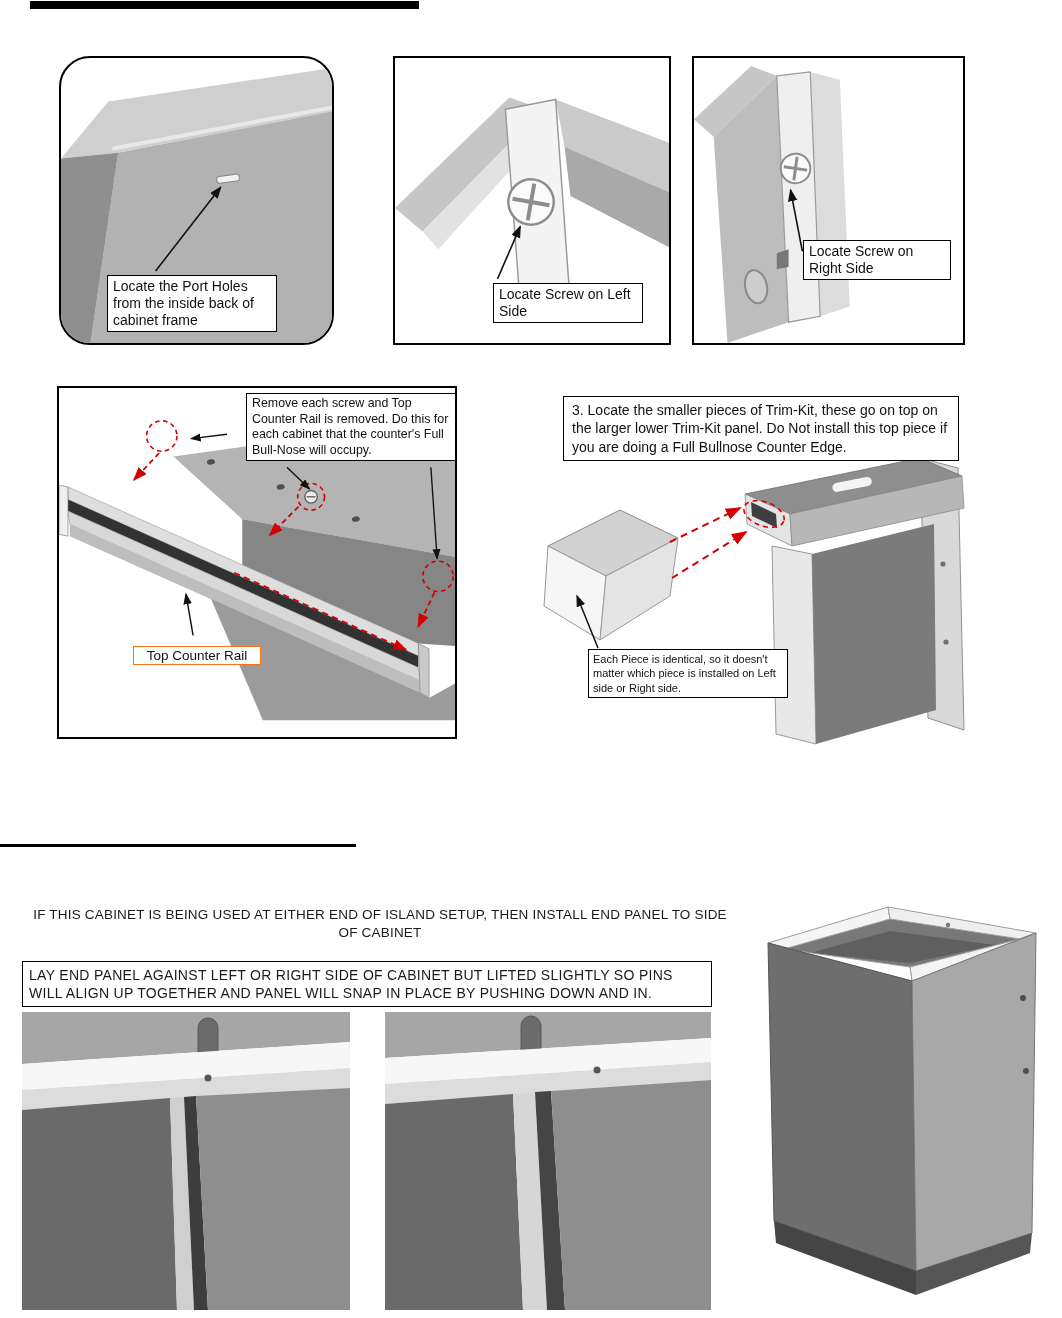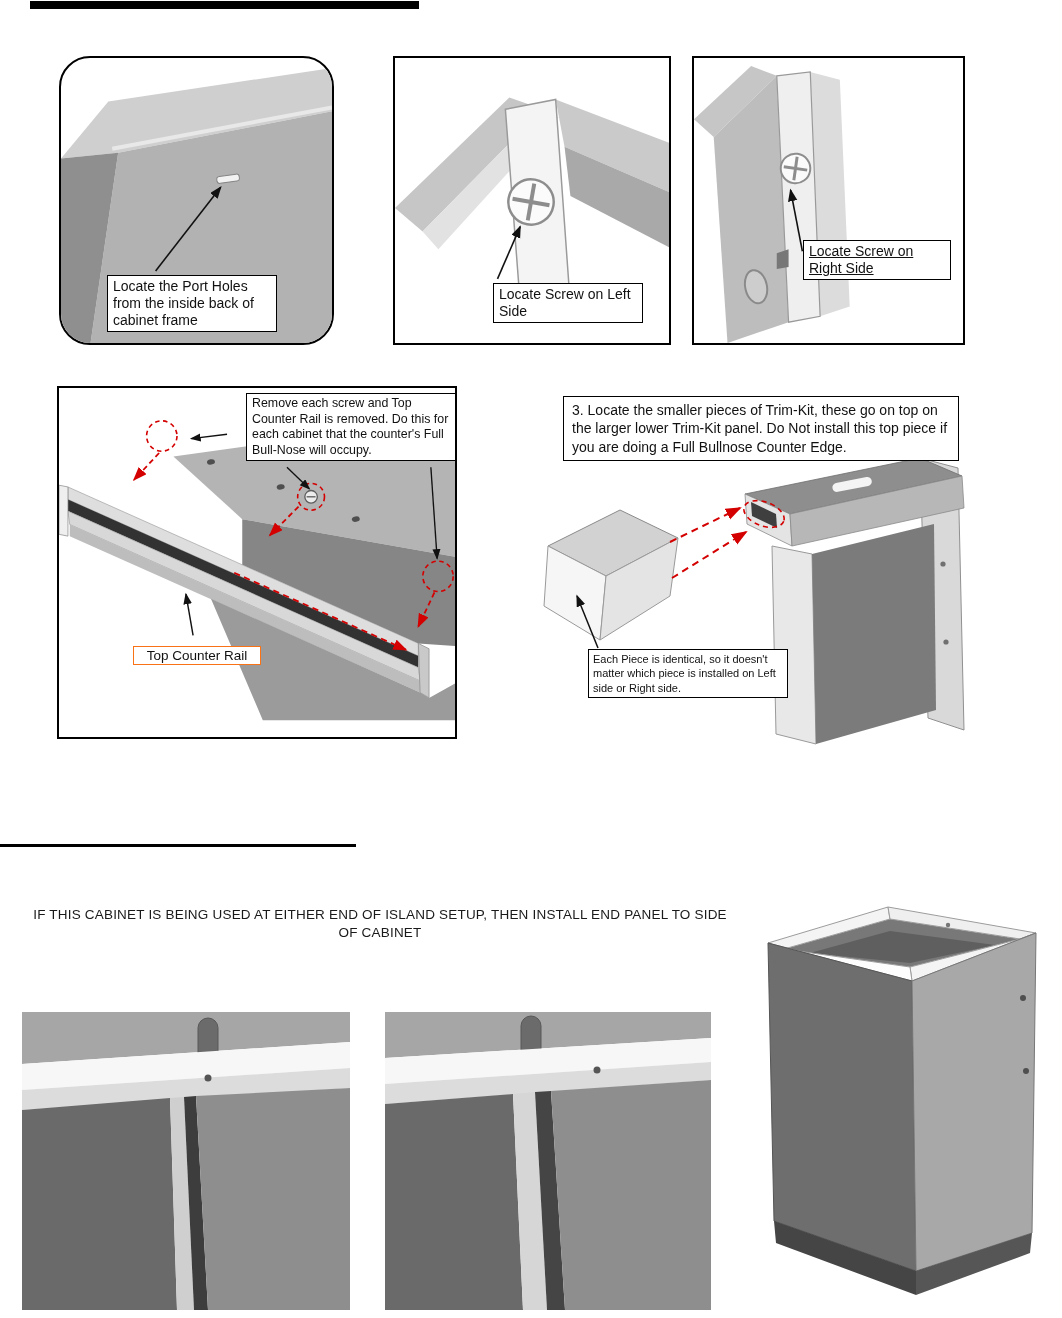--- a/index.html
+++ b/index.html
@@ -81,21 +81,21 @@
       <polygon points="84,18 118,14 128,262 96,268" fill="#efefef" stroke="#999999" stroke-width="1.2"></polygon>
       <g transform="rotate(8 103 112)">
         <circle cx="103" cy="112" r="15" fill="#fbfbfb" stroke="#8d8d8d" stroke-width="2"></circle>
         <line x1="103" y1="100" x2="103" y2="124" stroke="#8d8d8d" stroke-width="3"></line>
         <line x1="91" y1="112" x2="115" y2="112" stroke="#8d8d8d" stroke-width="3"></line>
       </g>
       <polygon points="84,198 96,194 96,212 84,214" fill="#777777"></polygon>
       <ellipse cx="63" cy="232" rx="11" ry="17" fill="#cdcdcd" stroke="#8a8a8a" stroke-width="2" transform="rotate(-12 63 232)"></ellipse>
       <line x1="110" y1="196" x2="98" y2="134" stroke="#111" stroke-width="1.6" marker-end="url(#abp3)"></line>
     </svg>
-    <div class="callout" style="left:109px; top:182px; width:148px;text-decoration:underline;">Locate Screw on Right Side</div>
+    <div class="callout" style="left:109px; top:182px; width:148px;">Locate Screw on Right Side</div>
   </div>
 
   <div class="panel" style="left:57px; top:386px; width:400px; height:353px;">
     <svg viewBox="0 0 443 353">
       <defs>
         <marker id="abr2l" markerWidth="9" markerHeight="8" refX="7" refY="3" orient="auto">
           <path d="M0,0 L8,3 L0,6 z" fill="#111"></path>
         </marker>
         <marker id="arr2l" markerWidth="9" markerHeight="8" refX="7" refY="3" orient="auto">
           <path d="M0,0 L8,3 L0,6 z" fill="#d40000"></path>
@@ -163,20 +163,21 @@
       <line x1="152" y1="132" x2="226" y2="86" stroke="#d40000" stroke-width="2" stroke-dasharray="7 5" marker-end="url(#arr2r)"></line>
       <line x1="78" y1="202" x2="57" y2="150" stroke="#111" stroke-width="1.5" marker-end="url(#abr2r)"></line>
     </svg>
     <div class="callout tiny" style="left:68px; top:203px; width:200px;">Each Piece is identical, so it doesn't matter which piece is installed on Left side or Right side.</div>
   </div>
 
   <div class="rule" style="left:0px; top:844px; width:356px; height:3px;"></div>
 
   <div class="plain-text" style="left:30px; top:906px; width:700px;text-align:center;">IF THIS CABINET IS BEING USED AT EITHER END OF ISLAND SETUP, THEN INSTALL END PANEL TO SIDE OF CABINET</div>
 
+  <div class="boxed-text" style="left:22px; top:961px; width:690px;">LAY END PANEL AGAINST LEFT OR RIGHT SIDE OF CABINET BUT LIFTED SLIGHTLY SO PINS WILL ALIGN UP TOGETHER AND PANEL WILL SNAP IN PLACE BY PUSHING DOWN AND IN.</div>
 
   <div class="illus" style="left:22px; top:1012px; width:328px; height:298px;">
     <svg viewBox="0 0 328 298">
       <polygon points="0,0 328,0 328,30 0,52" fill="#a6a6a6"></polygon>
       <rect x="176" y="6" width="20" height="52" rx="10" fill="#6b6b6b" stroke="#585858"></rect>
       <polygon points="0,52 328,30 328,56 0,78" fill="#f7f7f7"></polygon>
       <polygon points="0,78 328,56 328,76 0,98" fill="#dcdcdc"></polygon>
       <circle cx="186" cy="66" r="3.5" fill="#555555"></circle>
       <polygon points="0,98 148,86 155,298 0,298" fill="#6a6a6a"></polygon>
       <polygon points="148,86 162,85 172,298 155,298" fill="#cfcfcf"></polygon>

